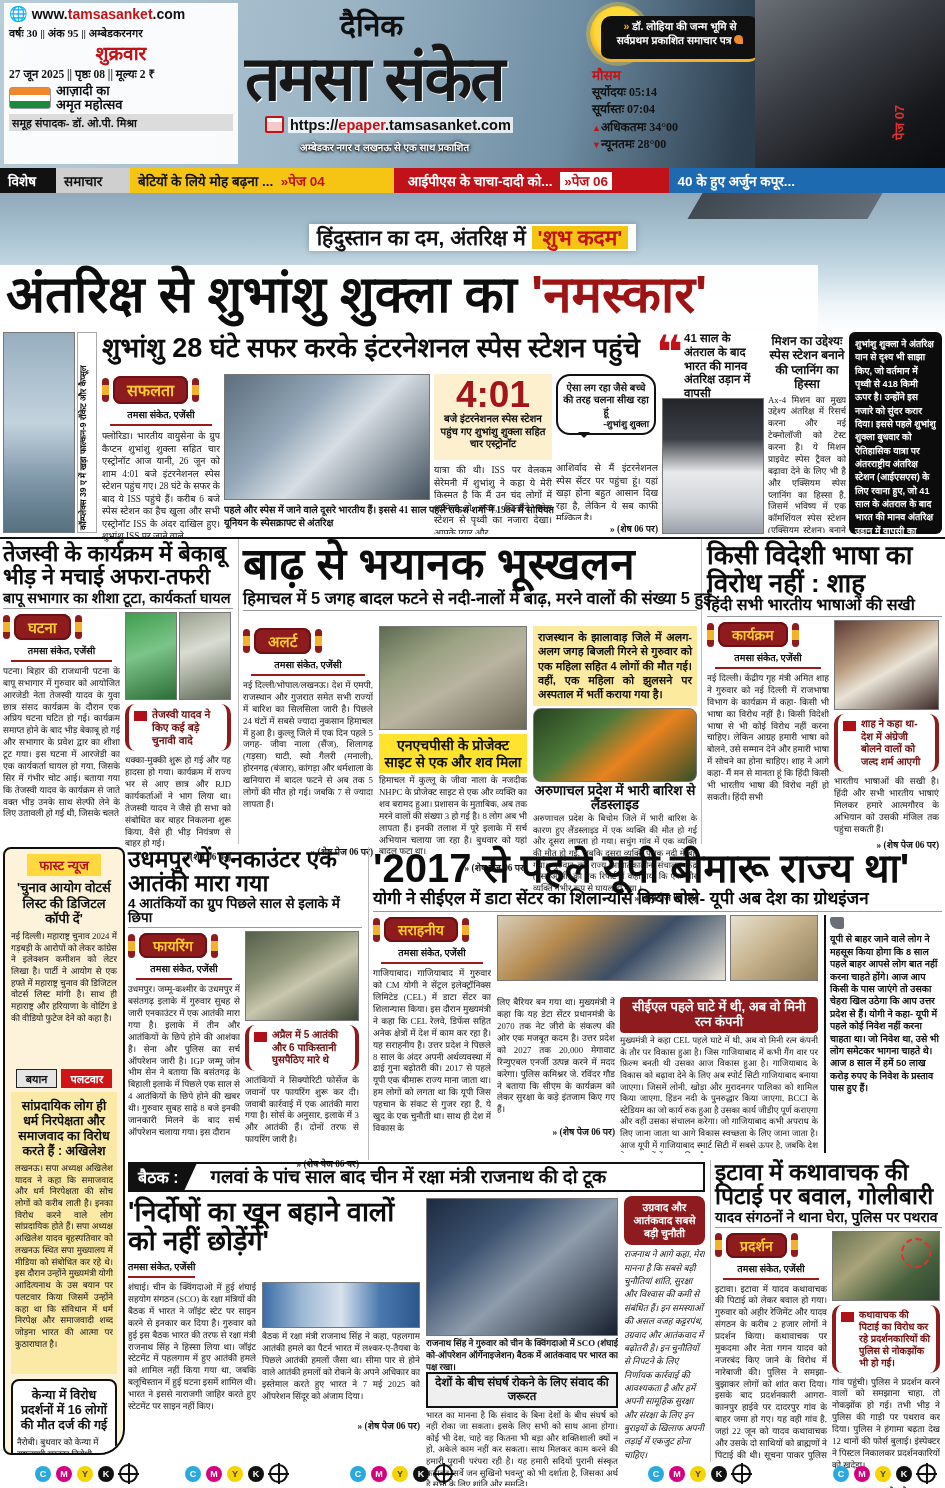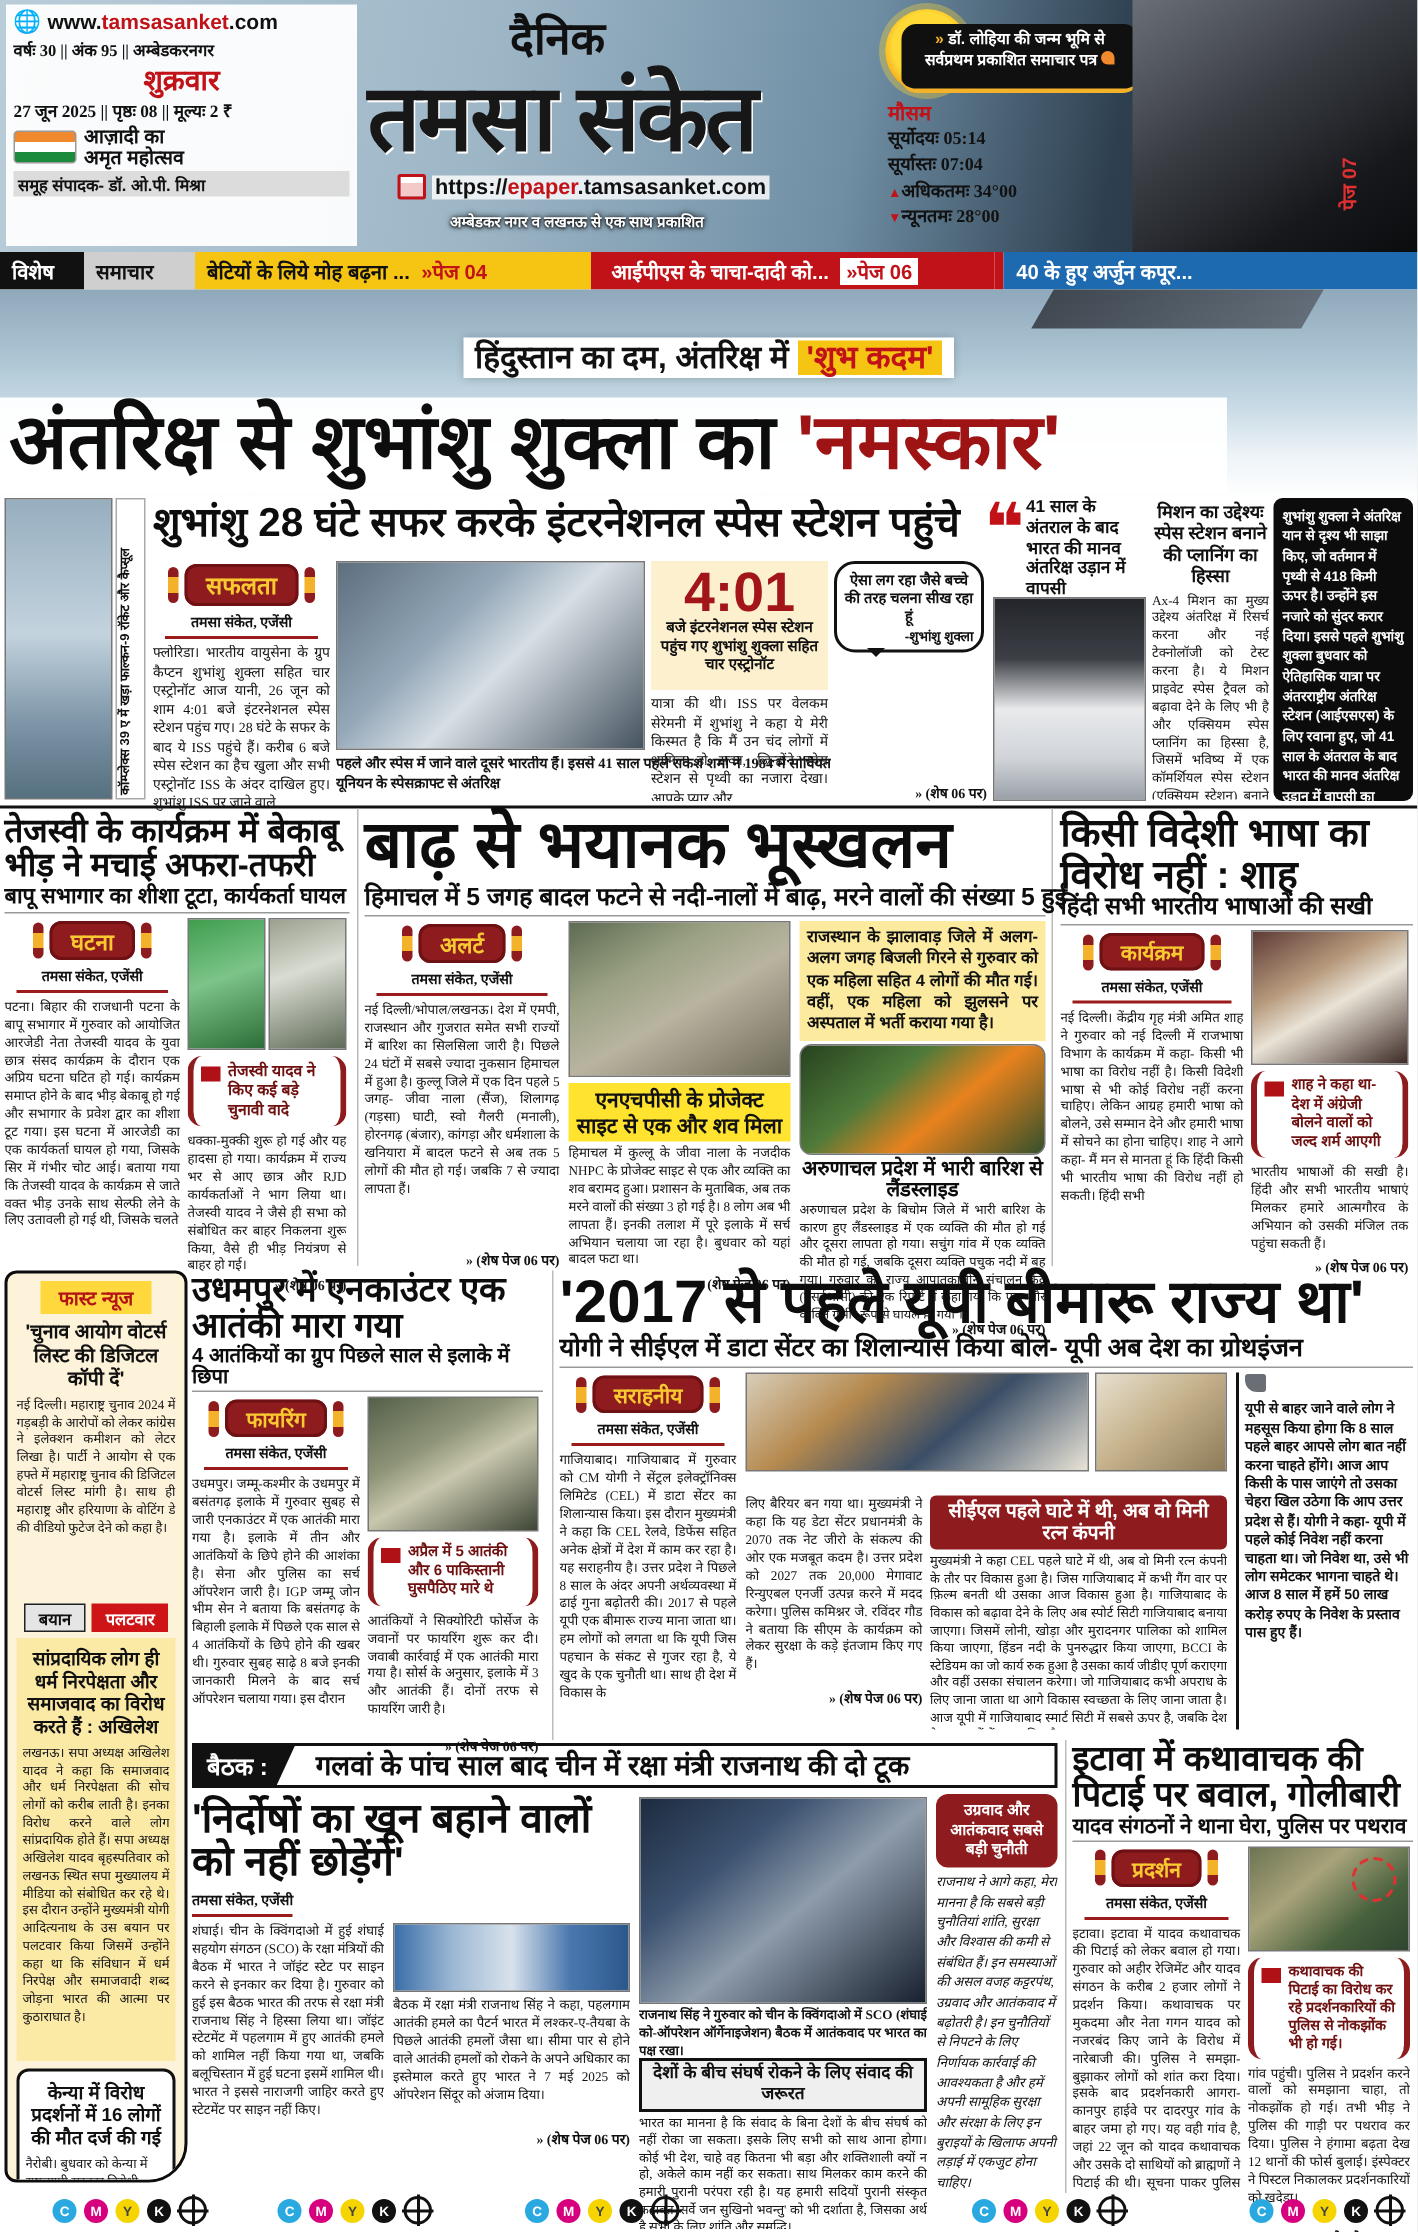--- a/index.html
+++ b/index.html
@@ -6,21 +6,21 @@
   .page{position:relative;width:945px;height:1488px;margin:0 auto;background:#fff;overflow:hidden;
         font-family:"Liberation Sans","DejaVu Sans",sans-serif;color:#111;}
   .abs{position:absolute;}
   .photo{background-size:cover;border:1px solid #777;box-sizing:border-box;}
   .hl{font-weight:700;line-height:1.06;color:#0d0d0d;}
   .bd{font-family:"Liberation Serif","DejaVu Serif",serif;font-size:9.3px;line-height:1.35;
       text-align:justify;color:#141414;overflow:hidden;}
   .more{font-weight:700;font-size:9.3px;text-align:right;font-family:"Liberation Serif",serif;color:#111;}
   .byl{font-family:"Liberation Serif",serif;font-weight:700;font-size:9.5px;text-align:center;
        border-bottom:2px solid #9b1b1b;padding:1px 0 3px;margin:3px 8px 4px;}
-  .badge-row{display:flex;align-items:center;justify-content:center;gap:4px;margin:2px 0 1px;}
+  .badge-row{display:flex;align-items:center;justify-content:flex-start;gap:4px;margin:2px 0 1px;}
   .badge-side{width:7px;height:24px;border-radius:5px;flex:none;
       background:linear-gradient(#8e1b1e 28%,#f3b229 28%,#f3b229 72%,#8e1b1e 72%);}
   .badge{background:#8e1b1e;color:#f9c931;font-weight:700;font-size:16px;padding:3px 14px;
       border-radius:8px;box-shadow:inset 0 0 0 2px #6d1114;white-space:nowrap;}
   .pq{display:flex;gap:5px;border-left:4px solid #8e1b1e;border-right:4px solid #8e1b1e;
       border-radius:10px;padding:4px 5px;align-items:flex-start;margin:4px 0;}
   .pq-sq{width:13px;height:10px;background:#b01116;margin-top:3px;flex:none;}
   .pq-t{font-weight:700;color:#701111;font-size:10.5px;line-height:1.25;}
   .ytitle{background:#ffe32e;font-weight:700;font-size:14px;text-align:center;padding:3px 4px;line-height:1.18;}
   .yhl{background:#fceb9f;font-weight:700;font-size:11px;padding:4px 5px;line-height:1.3;text-align:justify;}
@@ -157,20 +157,21 @@
     <div class="abs" style="left:434px;top:42px;width:118px;height:86px;background:#fdf0cf;text-align:center;padding:2px;box-sizing:border-box;">
       <div style="color:#a21518;font-weight:700;font-size:37px;line-height:1;">4:01</div>
       <div style="font-weight:700;font-size:10px;line-height:1.25;">बजे इंटरनेशनल स्पेस स्टेशन पहुंच गए शुभांशु शुक्ला सहित चार एस्ट्रोनॉट</div>
     </div>
     <div class="abs bd" style="left:434px;top:132px;width:118px;height:70px;">यात्रा की थी। ISS पर वेलकम सेरेमनी में शुभांशु ने कहा ये मेरी किस्मत है कि मैं उन चंद लोगों में शामिल हो सका, जिन्होंने स्पेस स्टेशन से पृथ्वी का नजारा देखा।आपके प्यार और</div>
 
     <div class="abs bubble" style="left:556px;top:42px;width:100px;box-sizing:border-box;">
       <div>ऐसा लग रहा जैसे बच्चे की तरह चलना सीख रहा हूं</div>
       <div style="text-align:right;font-size:9px;">-शुभांशु शुक्ला</div>
     </div>
+    <div class="abs bd" style="left:556px;top:130px;width:102px;height:58px;">आशिर्वाद से मैं इंटरनेशनल स्पेस सेंटर पर पहुंचा हूं। यहां खड़ा होना बहुत आसान दिख रहा है, लेकिन ये सब काफी मुश्किल है।</div>
     <div class="abs more" style="left:556px;top:190px;width:102px;">» (शेष 06 पर)</div>
 
     <div class="abs" style="left:662px;top:0;width:102px;height:64px;">
       <span class="quote-mark abs" style="left:-6px;top:2px;">❝</span>
       <div style="margin-left:22px;font-weight:700;font-size:11.5px;line-height:1.2;">41 साल के अंतराल के बाद भारत की मानव अंतरिक्ष उड़ान में वापसी</div>
     </div>
     <div class="abs photo" style="left:662px;top:66px;width:102px;height:136px;background:linear-gradient(180deg,#23252a 0%,#3c4046 30%,#e9eaec 55%,#cfd3d8 80%,#9aa0a8 100%);"></div>
 
     <div class="abs" style="left:768px;top:2px;width:78px;height:200px;">
       <div style="font-weight:700;font-size:12px;text-align:center;line-height:1.2;margin-bottom:3px;">मिशन का उद्देश्यः स्पेस स्टेशन बनाने की प्लानिंग का हिस्सा</div>
@@ -206,21 +207,21 @@
             </div>
           <div class="bd" style="font-size:8.8px;height:95px;">धक्का-मुक्की शुरू हो गई और यह हादसा हो गया। कार्यक्रम में राज्य भर से आए छात्र और RJD कार्यकर्ताओं ने भाग लिया था। तेजस्वी यादव ने जैसे ही सभा को संबोधित कर बाहर निकलना शुरू किया, वैसे ही भीड़ नियंत्रण से बाहर हो गई।</div>
           <div class="more">» (शेष 06 पर)</div>
         </div>
       </div>
     </div>
 
     <div class="abs" style="left:238px;top:0;width:464px;height:305px;border-left:1px solid #bbb;border-right:1px solid #bbb;padding:2px 4px;box-sizing:border-box;">
       <div class="hl" style="font-size:44px;white-space:nowrap;">बाढ़ से भयानक भूस्खलन</div>
       <div class="hl" style="font-size:16.5px;border-bottom:1px solid #999;padding:2px 0 3px;white-space:nowrap;">हिमाचल में 5 जगह बादल फटने से नदी-नालों में बाढ़, मरने वालों की संख्या 5 हुई</div>
-      <div style="display:flex;gap:6px;margin-top:3px;">
+      <div style="display:flex;gap:6px;margin-top:15px;">
         <div style="width:130px;flex:none;">
           <div class="badge-row">
               <div class="badge-side"></div>
               <div class="badge" style="font-size:15px;">अलर्ट</div>
               <div class="badge-side"></div>
             </div>
           <div class="byl">तमसा संकेत, एजेंसी</div>
           <div class="bd" style="font-size:8.8px;height:165px;">नई दिल्ली/भोपाल/लखनऊ। देश में एमपी, राजस्थान और गुजरात समेत सभी राज्यों में बारिश का सिलसिला जारी है। पिछले 24 घंटों में सबसे ज्यादा नुकसान हिमाचल में हुआ है। कुल्लू जिले में एक दिन पहले 5 जगह- जीवा नाला (सैंज), शिलागढ़ (गड़सा) घाटी, स्वो गैलरी (मनाली), होरनगढ़ (बंजार), कांगड़ा और धर्मशाला के खनियारा में बादल फटने से अब तक 5 लोगों की मौत हो गई। जबकि 7 से ज्यादा लापता हैं।</div>
           <div class="more">» (शेष पेज 06 पर)</div>
         </div>

